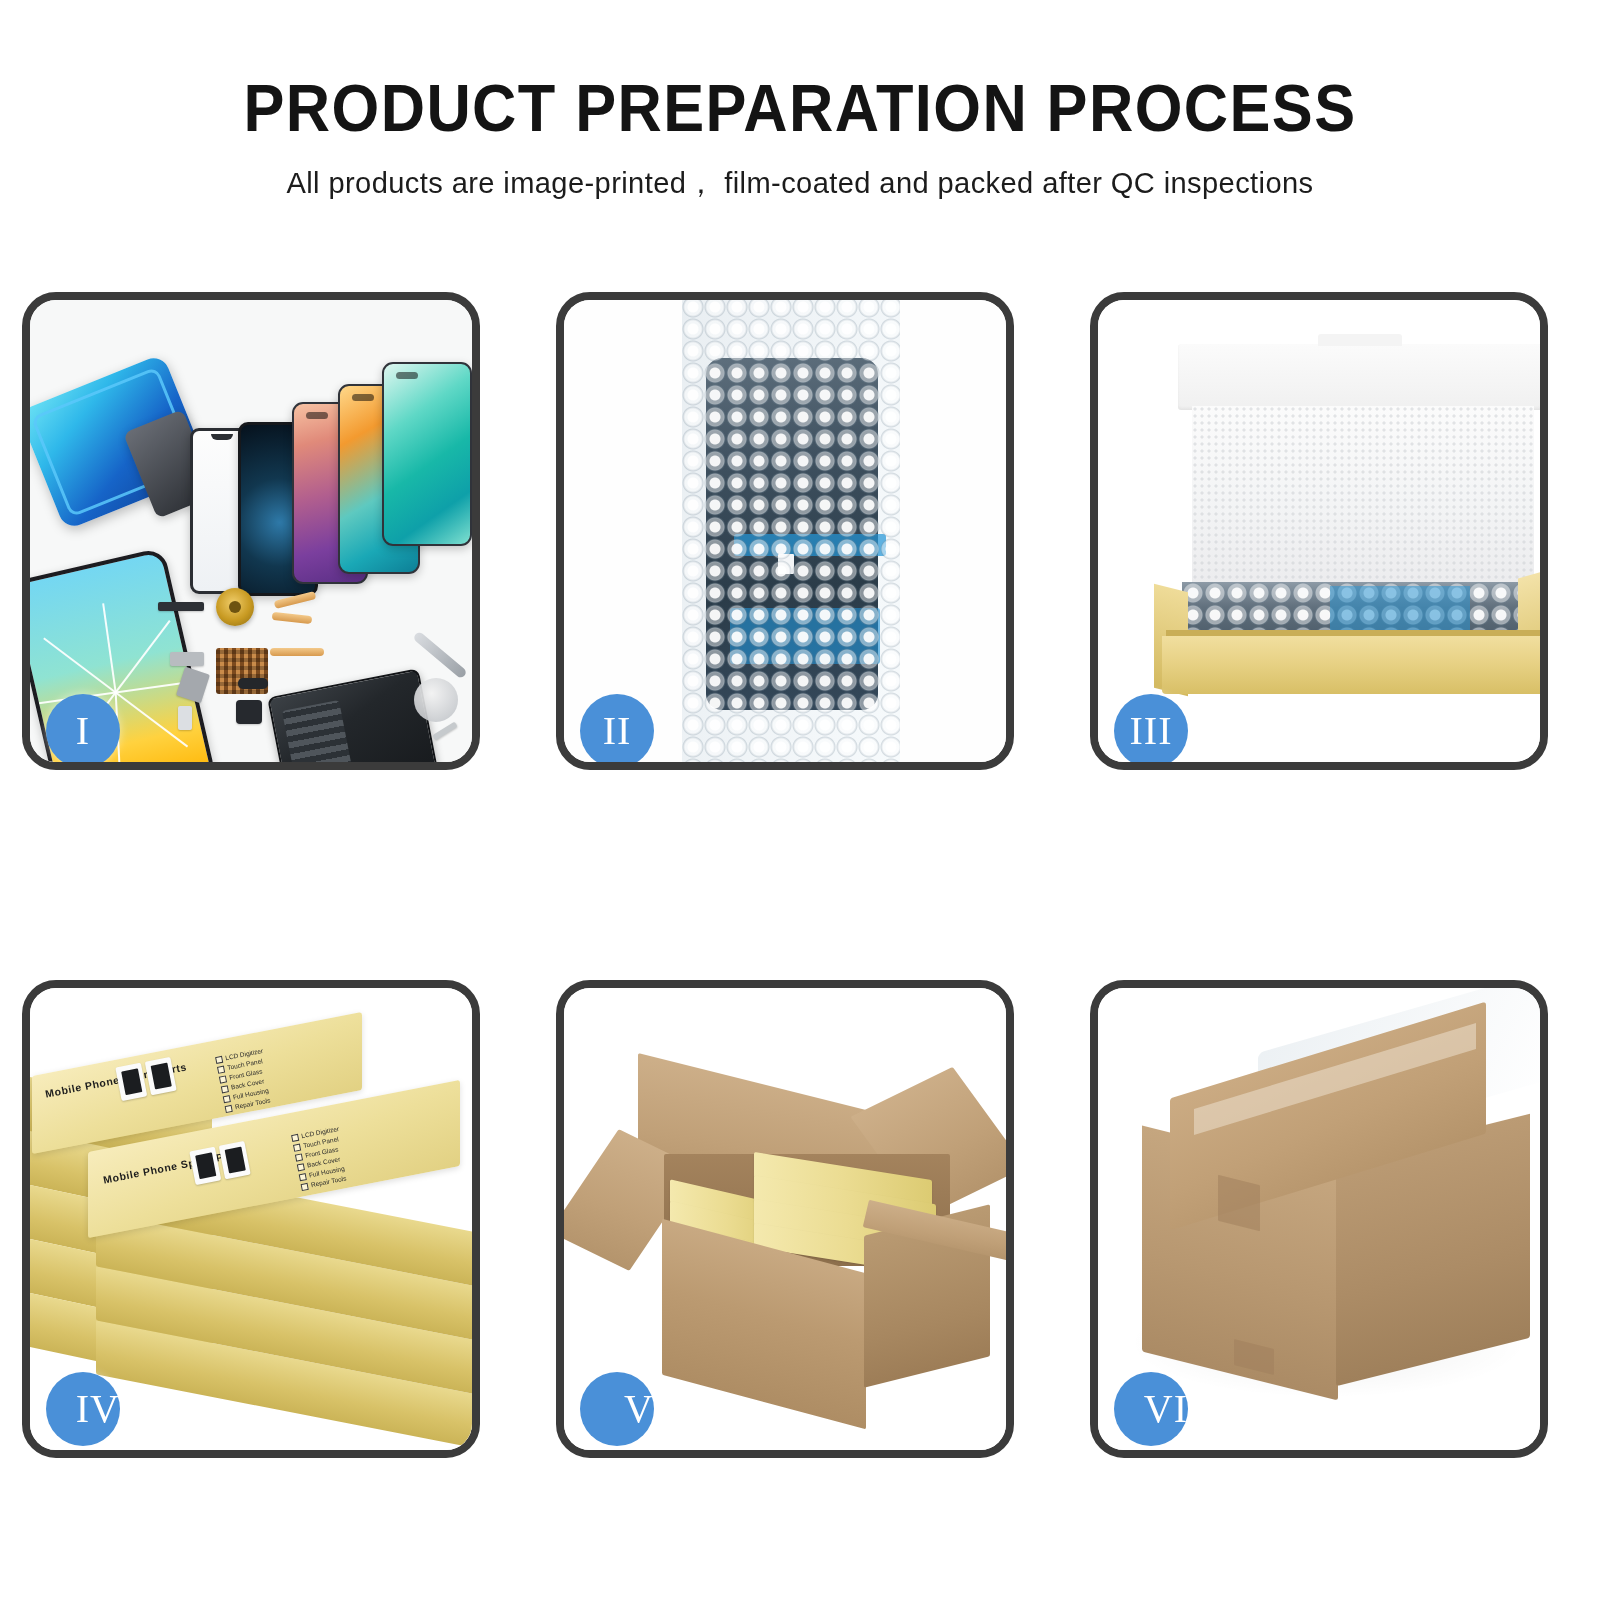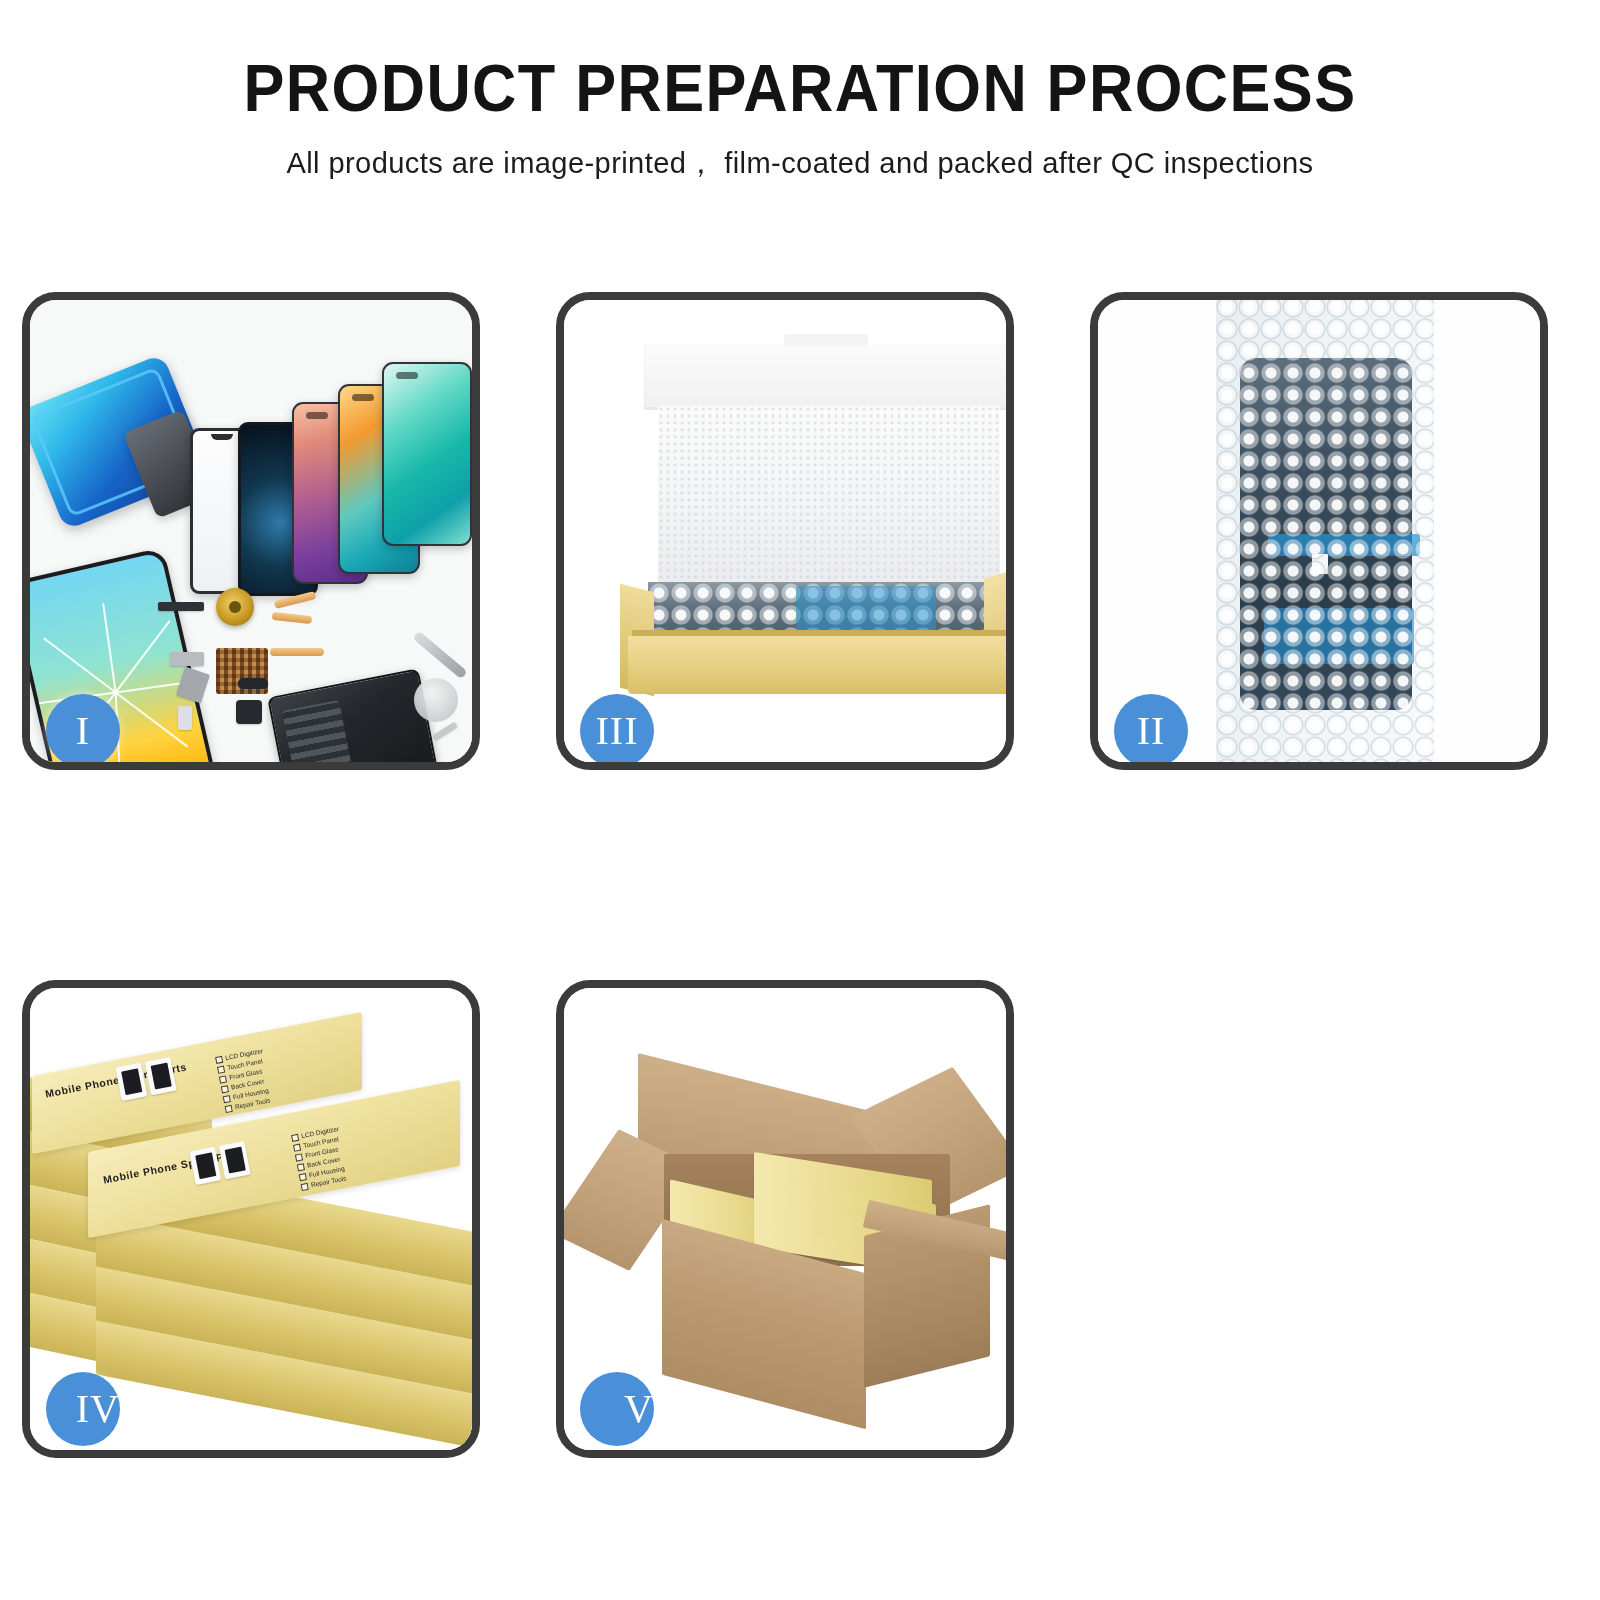--- a/index.html
+++ b/index.html
@@ -11,21 +11,21 @@
     width: 1600px;
     height: 1600px;
     font-family: "Liberation Sans", sans-serif;
     overflow: hidden;
     position: relative;
   }
 
   
   .header {
     width: 100%;
-    padding-top: 54px;
+    padding-top: 74px;
     text-align: center;
   }
   .page-title {
     font-family: "Liberation Sans", sans-serif;
     font-size: 66px;
     font-weight: 700;
     letter-spacing: 1.5px;
     color: #141414;
     line-height: 1.05;
     transform: scaleX(0.93);
@@ -460,56 +460,56 @@
         <div class="tool"></div>
         <div class="brush"></div>
         <div class="part" style="left:402px;top:428px;width:26px;height:6px;background:#c6cacd;transform:rotate(-32deg);"></div>
       </div>
     </div>
     <div class="badge">I</div>
   </div>
 
   <div class="panel">
     <div class="stage">
-      <div class="mb-bg"></div>
-      <div class="mb-lid"></div>
-      <div class="mb-foam"></div>
-      <div class="mb-inner">
-        <div class="bw">
-            <div class="bubbles-b"></div>
-            <div class="bubbles"></div>
-          </div>
-        <div class="blue"></div>
-      </div>
-      <div class="mb-left"></div>
-      <div class="mb-right"></div>
-      <div class="mb-rim"></div>
-      <div class="mb-front"></div>
-    </div>
-    <div class="badge">III</div>
-  </div>
-
-  <div class="panel">
-    <div class="stage">
       <div class="bw-bg"></div>
       <div class="bw-bag">
         <div class="bw-screen">
           <div class="bw-blue1"></div>
           <div class="bw-blue2"></div>
           <div class="bw-label"></div>
         </div>
         <div class="bubbles-b"></div>
         <div class="bubbles"></div>
       </div>
     </div>
     <div class="badge">II</div>
   </div>
 
   <div class="panel">
     <div class="stage">
+      <div class="mb-bg"></div>
+      <div class="mb-lid"></div>
+      <div class="mb-foam"></div>
+      <div class="mb-inner">
+        <div class="bw">
+            <div class="bubbles-b"></div>
+            <div class="bubbles"></div>
+          </div>
+        <div class="blue"></div>
+      </div>
+      <div class="mb-left"></div>
+      <div class="mb-right"></div>
+      <div class="mb-rim"></div>
+      <div class="mb-front"></div>
+    </div>
+    <div class="badge">III</div>
+  </div>
+
+  <div class="panel">
+    <div class="stage">
       <div class="stk-bg"></div>
 
       <div class="ybox ybox-side" style="left:-4px;top:108px;width:186px;height:56px;transform:skewY(12deg);"></div>
       <div class="ybox ybox-side" style="left:-4px;top:162px;width:186px;height:54px;transform:skewY(12deg);"></div>
       <div class="ybox ybox-side" style="left:-4px;top:216px;width:186px;height:54px;transform:skewY(12deg);"></div>
       <div class="ybox ybox-side" style="left:-4px;top:270px;width:186px;height:54px;transform:skewY(12deg);"></div>
       <div class="ybox ybox-side" style="left:-4px;top:324px;width:186px;height:54px;transform:skewY(12deg);"></div>
 
       <div class="box-face ybox ybox-top" style="left:2px;top:56px;width:330px;height:78px;">
       </div>
@@ -616,14 +616,28 @@
       <div class="ybar" style="left:190px;top:250px;width:188px;height:24px;transform:skewY(9deg);"></div>
 
       <div class="kraft k-front" style="left:98px;top:258px;width:204px;height:156px;transform:skewY(15deg);"></div>
       <div class="kraft k-side" style="left:300px;top:232px;width:126px;height:152px;transform:skewY(-14deg);"></div>
 
       <div class="kraft k-flap" style="left:300px;top:228px;width:148px;height:28px;transform:rotate(13deg);"></div>
     </div>
     <div class="badge tall">V</div>
   </div>
 
+  <div class="panel">
+    <div class="stage">
+      <div class="sc-bg"></div>
+      <div class="wrap-sheen"></div>
+      <div class="sc-shadow"></div>
+      <div class="sc-front"></div>
+      <div class="sc-right"></div>
+      <div class="sc-top"></div>
+      <div class="sc-tape"></div>
+      <div class="sc-seal" style="left:120px;top:192px;width:42px;height:46px;transform:skewY(14deg);"></div>
+      <div class="sc-seal" style="left:136px;top:356px;width:40px;height:26px;transform:skewY(14deg);"></div>
+    </div>
+    <div class="badge tall">VI</div>
+  </div>
 
 </div>
 
 </body></html>

